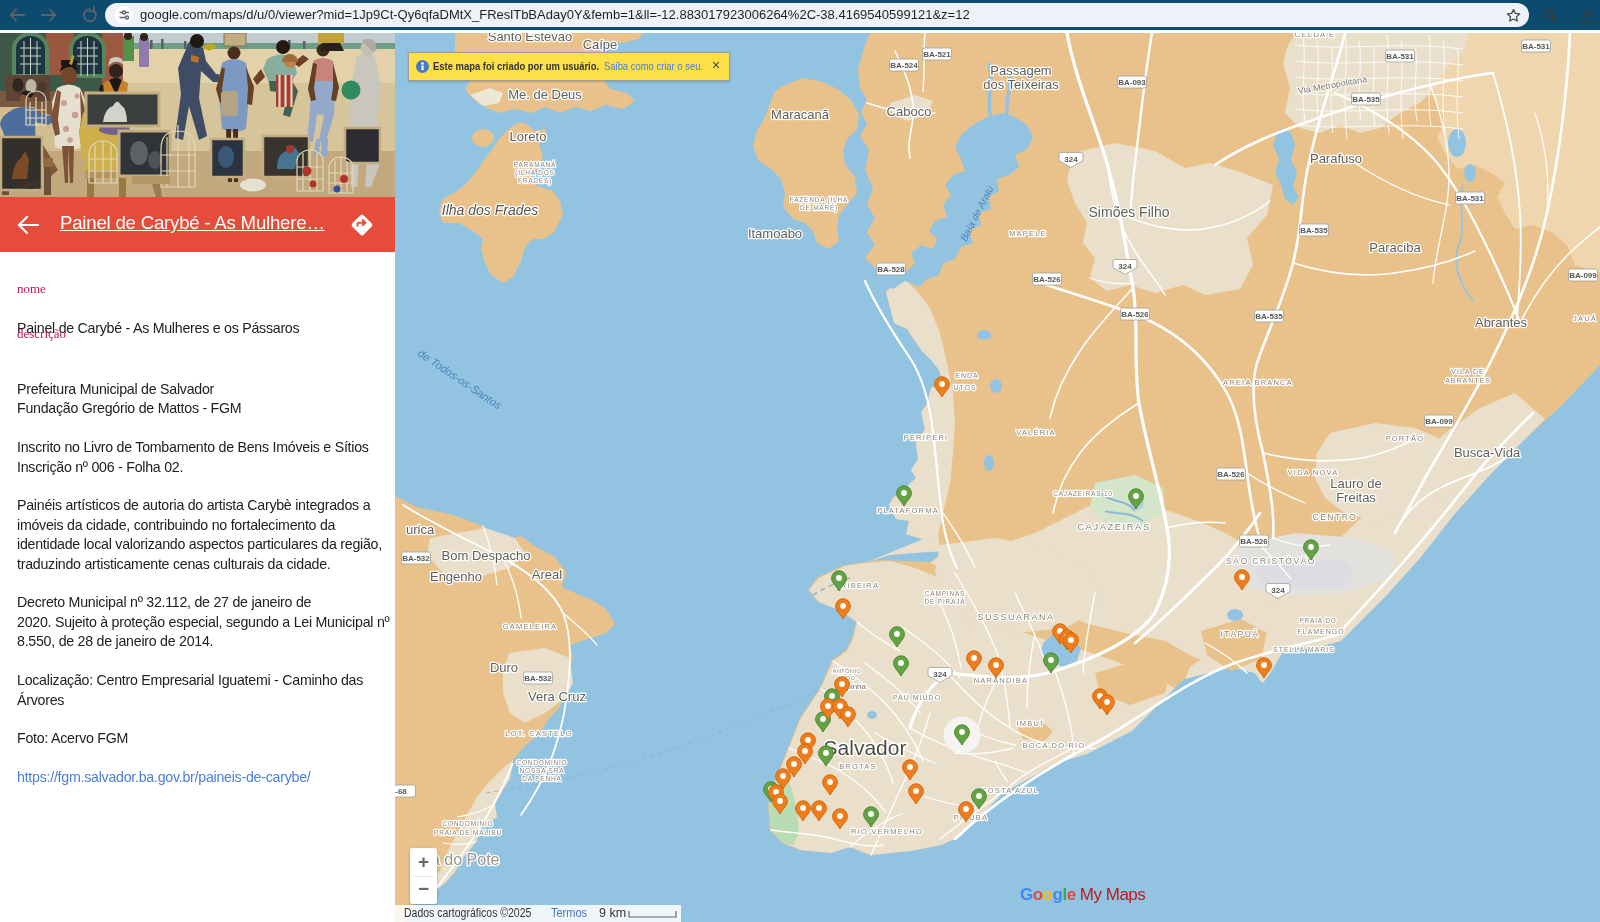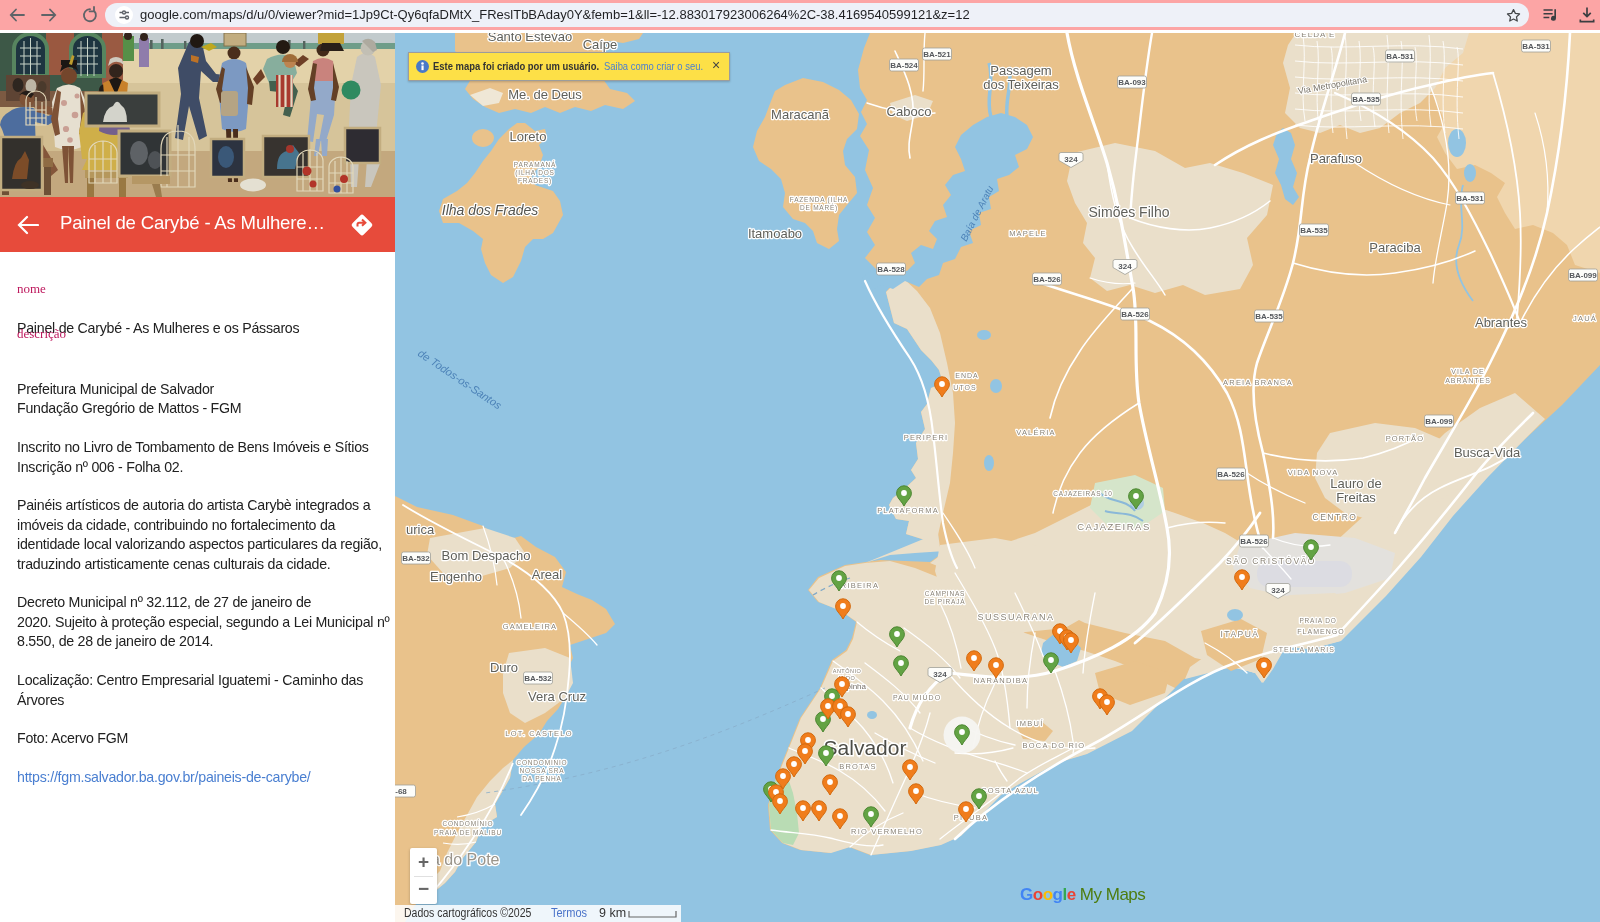--- a/index.html
+++ b/index.html
@@ -1,23 +1,23 @@
 <!DOCTYPE html>
 <html><head>
 <meta charset="utf-8">
 <style>
   html,body{margin:0;padding:0;width:1600px;height:922px;overflow:hidden;background:#fff;
     font-family:"Liberation Sans",sans-serif;}
   .abs{position:absolute;}
-  #toolbar{position:absolute;left:0;top:0;width:1600px;height:30px;background:#fca5a5;border-bottom:1px solid #e8e8e8;}
+  #toolbar{position:absolute;left:0;top:0;width:1600px;height:30px;background:#0c4a6e;border-bottom:1px solid #e8e8e8;}
   #pill{position:absolute;left:105px;top:3px;width:1424px;height:24px;border-radius:12px;background:#eef1f8;}
   #urltext{position:absolute;left:35px;top:4px;font-size:13px;color:#1f2023;letter-spacing:0px;white-space:nowrap;}
   #leftpanel{position:absolute;left:0;top:30px;width:395px;height:892px;background:#fff;}
   #redbar{position:absolute;left:0;top:167px;width:395px;height:55px;background:#e74b3b;}
-  #redtitle{position:absolute;left:60px;top:15px;font-size:18.6px;letter-spacing:-0.2px;color:#fff;white-space:nowrap;}
+  #redtitle{position:absolute;left:60px;top:15px;font-size:18.6px;letter-spacing:-0.2px;color:#fff;white-space:nowrap;text-decoration:underline;}
   .glabel{position:absolute;left:17px;font-size:13px;color:#be185d;font-family:Liberation Serif, serif;}
   .dtext{position:absolute;left:17px;font-size:14.2px;color:#212121;line-height:19.4px;letter-spacing:-0.25px;white-space:nowrap;margin-top:20px;}
   .plink{color:#4a7fd1;}
 </style>
 </head>
 <body>
 <div id="toolbar">
   <svg class="abs" style="left:8px;top:5px" width="90" height="20" viewBox="0 0 90 20">
     <g stroke="#5f6368" stroke-width="1.8" fill="none" stroke-linecap="round">
       <path d="M3 10 h13 M8 4.5 L2.8 10 L8 15.5"></path>
@@ -588,21 +588,21 @@
   <span class="abs" style="left:24px;top:7px;font-size:11.5px;color:#333;font-weight:bold;transform:scaleX(0.82);transform-origin:0 0">Este mapa foi criado por um usuário.</span>
   <span class="abs" style="left:195px;top:7px;font-size:11.5px;color:#4a7fd1;transform:scaleX(0.82);transform-origin:0 0">Saiba como criar o seu.</span>
   <span class="abs" style="left:303px;top:4px;font-size:14px;color:#444">×</span>
 </div>
 <div class="abs" style="left:15px;top:815px;width:27px;height:56px;background:#fff;border-radius:2px;box-shadow:0 1px 3px rgba(0,0,0,.25)">
   <div class="abs" style="left:0;top:0;width:27px;height:28px;color:#666;font-size:19px;font-weight:bold;text-align:center;line-height:27px">+</div>
   <div class="abs" style="left:4px;top:28px;width:19px;height:1px;background:#e0e0e0"></div>
   <div class="abs" style="left:0;top:28px;width:27px;height:28px;color:#666;font-size:19px;font-weight:bold;text-align:center;line-height:26px">−</div>
 </div>
 <div class="abs" style="left:625px;top:852px;font-size:17px;letter-spacing:-0.5px">
-  <span style="color:#4285f4;font-weight:bold">G</span><span style="color:#ea4335;font-weight:bold">o</span><span style="color:#fbbc05;font-weight:bold">o</span><span style="color:#4285f4;font-weight:bold">g</span><span style="color:#34a853;font-weight:bold">l</span><span style="color:#ea4335;font-weight:bold">e</span><span style="color:#4d7c0f"> My Maps</span>
+  <span style="color:#4285f4;font-weight:bold">G</span><span style="color:#ea4335;font-weight:bold">o</span><span style="color:#fbbc05;font-weight:bold">o</span><span style="color:#4285f4;font-weight:bold">g</span><span style="color:#34a853;font-weight:bold">l</span><span style="color:#ea4335;font-weight:bold">e</span><span style="color:#b91c1c"> My Maps</span>
 </div>
 <div class="abs" style="left:0;top:872px;width:286px;height:27px;background:rgba(255,255,255,.85)">
   <span class="abs" style="left:9px;top:1px;font-size:12.5px;color:#333;transform:scaleX(0.84);transform-origin:0 0">Dados cartográficos ©2025</span>
   <span class="abs" style="left:156px;top:1px;font-size:12.5px;color:#4a73c9;transform:scaleX(0.88);transform-origin:0 0">Termos</span>
   <span class="abs" style="left:204px;top:1px;font-size:12.5px;color:#333">9 km</span>
   <svg class="abs" style="left:233px;top:5px" width="50" height="9">
           <path d="M1 1 v6 h47 v-6" stroke="#666" stroke-width="1.2" fill="none"></path>
         </svg>
 </div></div>
   </div>

